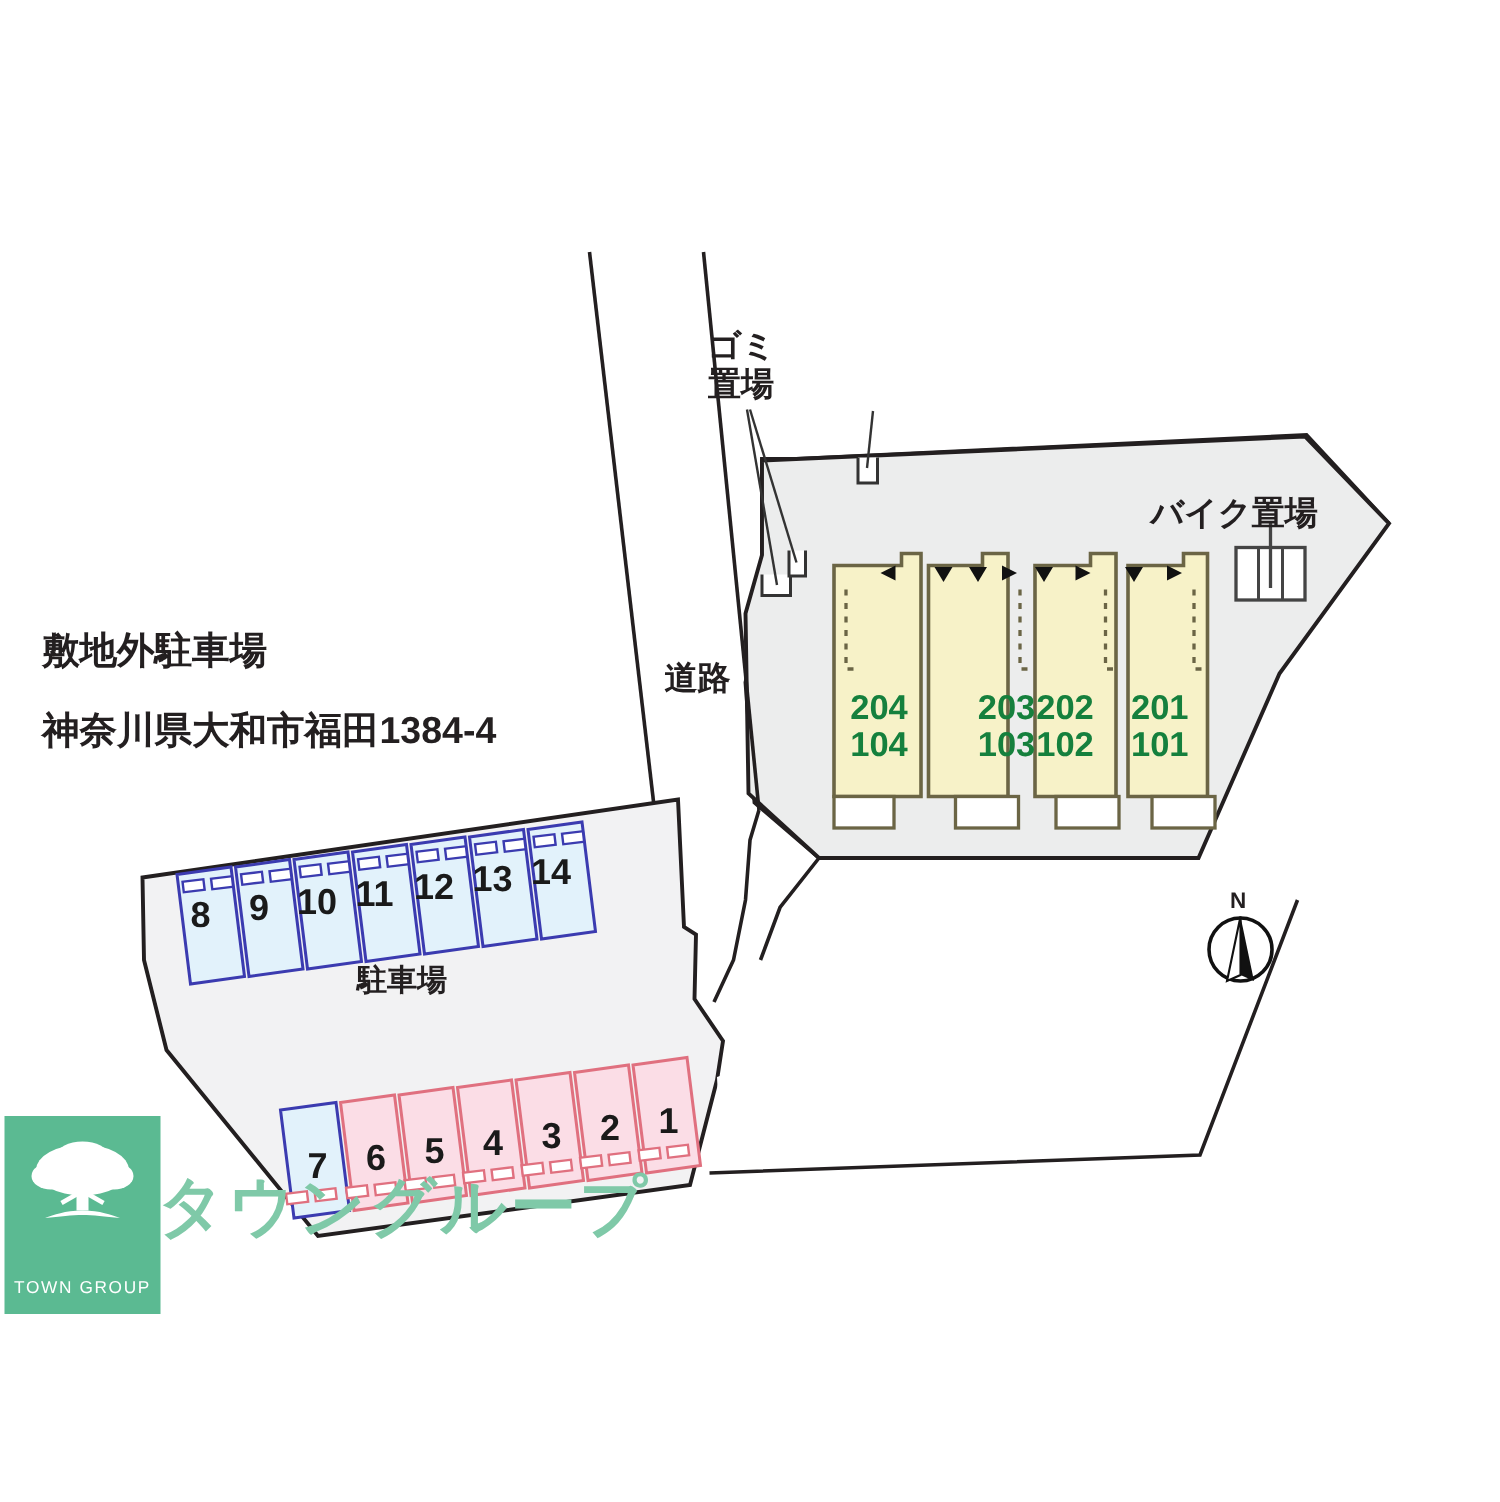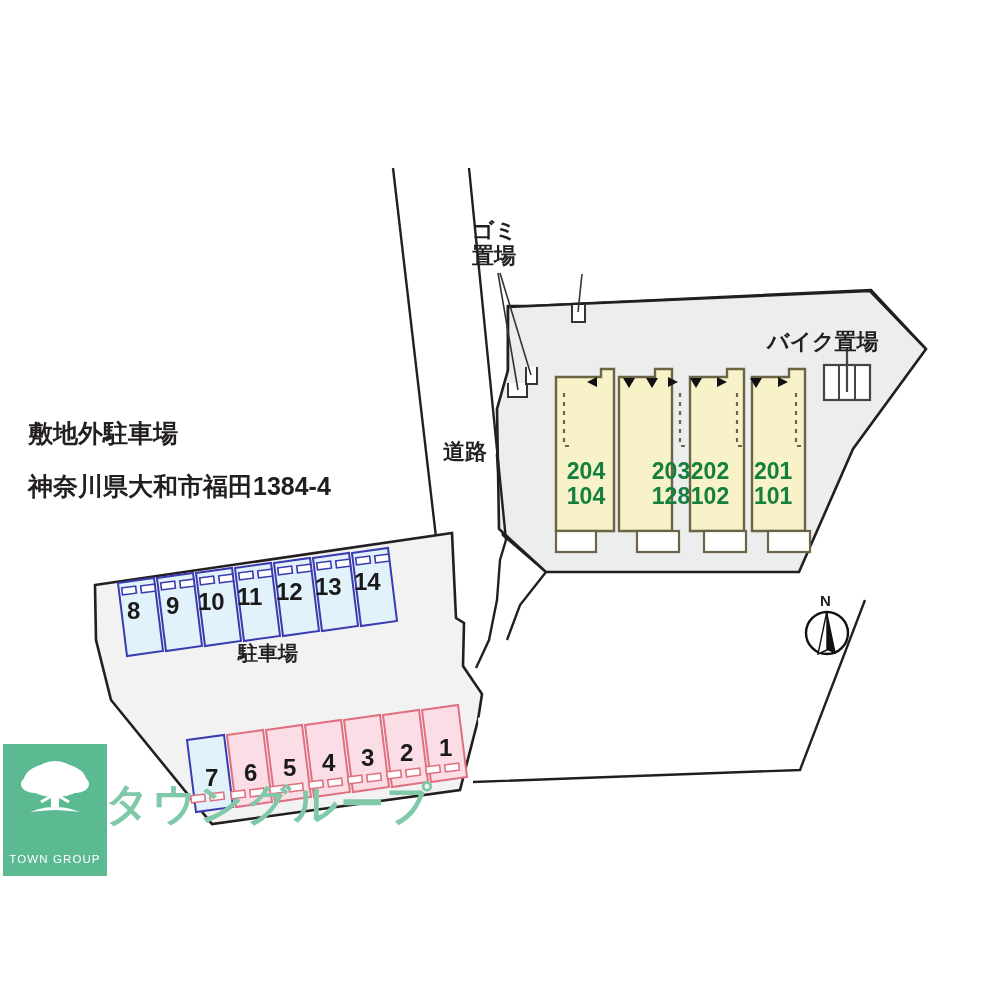--- a/index.html
+++ b/index.html
@@ -284,21 +284,21 @@
   <div class="txt addr-line">神奈川県大和市福田1384-4</div>
 
   <div class="txt lbl-gomi">ゴミ
 置場</div>
   <div class="txt lbl-bike">バイク置場</div>
   <div class="txt lbl-road">道路</div>
   <div class="txt lbl-parking">駐車場</div>
   <div class="txt lbl-north">N</div>
 
   <div class="unit-label" style="left:560px; top:459px; width:52px;"><span>204</span><br><span>104</span></div>
-  <div class="unit-label" style="left:623px; top:459px; width:52px;margin-left:22px;"><span>203</span><br><span>128</span></div>
+  <div class="unit-label" style="left:623px; top:459px; width:52px;margin-left:22px;"><span>203</span><br><span>103</span></div>
   <div class="unit-label" style="left:684px; top:459px; width:52px;"><span>202</span><br><span>102</span></div>
   <div class="unit-label" style="left:754px; top:459px; width:36px;"><span>201</span><br><span>101</span></div>
 
   <div class="slot-num" style="left:127px; top:597px;">8</div>
   <div class="slot-num" style="left:166px; top:592px;">9</div>
   <div class="slot-num" style="left:198px; top:588px;">10</div>
   <div class="slot-num" style="left:237px; top:583px;">11</div>
   <div class="slot-num" style="left:276px; top:578px;">12</div>
   <div class="slot-num" style="left:315px; top:573px;">13</div>
   <div class="slot-num" style="left:354px; top:568px;">14</div>

